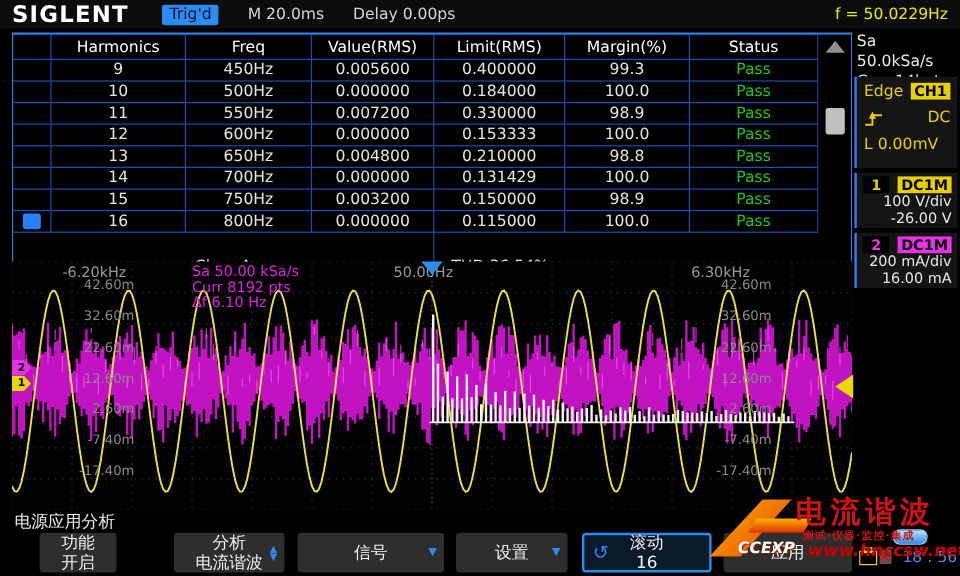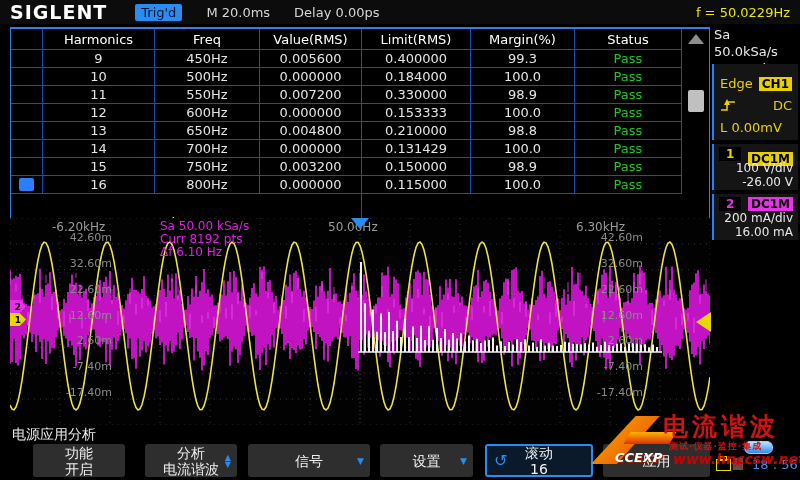--- a/index.html
+++ b/index.html
@@ -59,22 +59,22 @@
   .mbtn.active{background:#0b1a2b;border:2px solid #2a8cf0;}
   .mbtn .arr{position:absolute;right:6px;top:50%;transform:translateY(-50%);
              color:#2a8cf0;font-size:8px;line-height:7px;text-align:center;}
   .mbtn .rot{position:absolute;left:7px;top:50%;transform:translateY(-50%);
              color:#2a8cf0;font-size:16px;}
   
   .acq{position:absolute;left:714px;top:26px;width:84px;color:#e8e8e8;font-size:13px;line-height:17px;}
   .trigpanel{position:absolute;left:712px;top:64px;width:86px;height:76px;background:#151515;
              border-left:2px solid #2a7fff;box-sizing:border-box;padding:5px 6px 0 6px;
              color:#e8d000;font-size:13px;}
-  .tp-row{display:flex;justify-content:space-between;align-items:flex-end;height:22px;}
-  .badge-yel{background:#e8d000;color:#000;font-weight:bold;padding:0 3px;font-size:12px;margin-top:10px;}
+  .tp-row{display:flex;justify-content:space-between;align-items:flex-start;height:22px;}
+  .badge-yel{background:#e8d000;color:#000;font-weight:bold;padding:0 3px;font-size:12px;}
   .badge-mag{background:#e832e8;color:#000;font-weight:bold;padding:0 3px;font-size:12px;}
   .chbox{position:absolute;left:712px;width:86px;height:46px;background:#151515;
          border-left:2px solid #2a7fff;box-sizing:border-box;padding:2px 5px;font-size:12px;color:#e8e8e8;}
   .chbox .chhead{display:flex;justify-content:space-between;align-items:center;height:15px;}
   .chid{background:#000;padding:0 7px;font-weight:bold;font-size:12px;}
   .chval{text-align:right;line-height:14px;}
   
   .usb-pill{position:absolute;left:744px;top:441px;width:27px;height:11px;border-radius:6px;
             background:linear-gradient(#bfe3ff,#2a8cf0);border:1px solid #9cf;}
   .printer-ic{position:absolute;left:716px;top:459px;width:13px;height:10px;border:1px solid #e8d800;}
@@ -281,21 +281,21 @@
         <span class="scale-label" style="left: 575px; top: 168.125px;">-17.40m</span>
       </div>
     <div class="trig-pos"></div>
     <div class="trig-level"></div>
     <div class="chmark" style="top:82px;background:#e832e8">2</div>
     <div class="chmark" style="top:95px;background:#e8d800">1</div>
   </div>
 
   <div class="app-title">电源应用分析</div>
   <div id="menubar">
-    <div class="mbtn" style="left: 33px; width: 92px;">
+    <div class="mbtn" style="left: 33px; width: 64px;">
 
       <span>功能</span>
       <span>开启</span>
 
     </div>
 
     <div class="mbtn" style="left: 145px; width: 92px;">
 
       <span>分析</span>
       <span>电流谐波</span>

